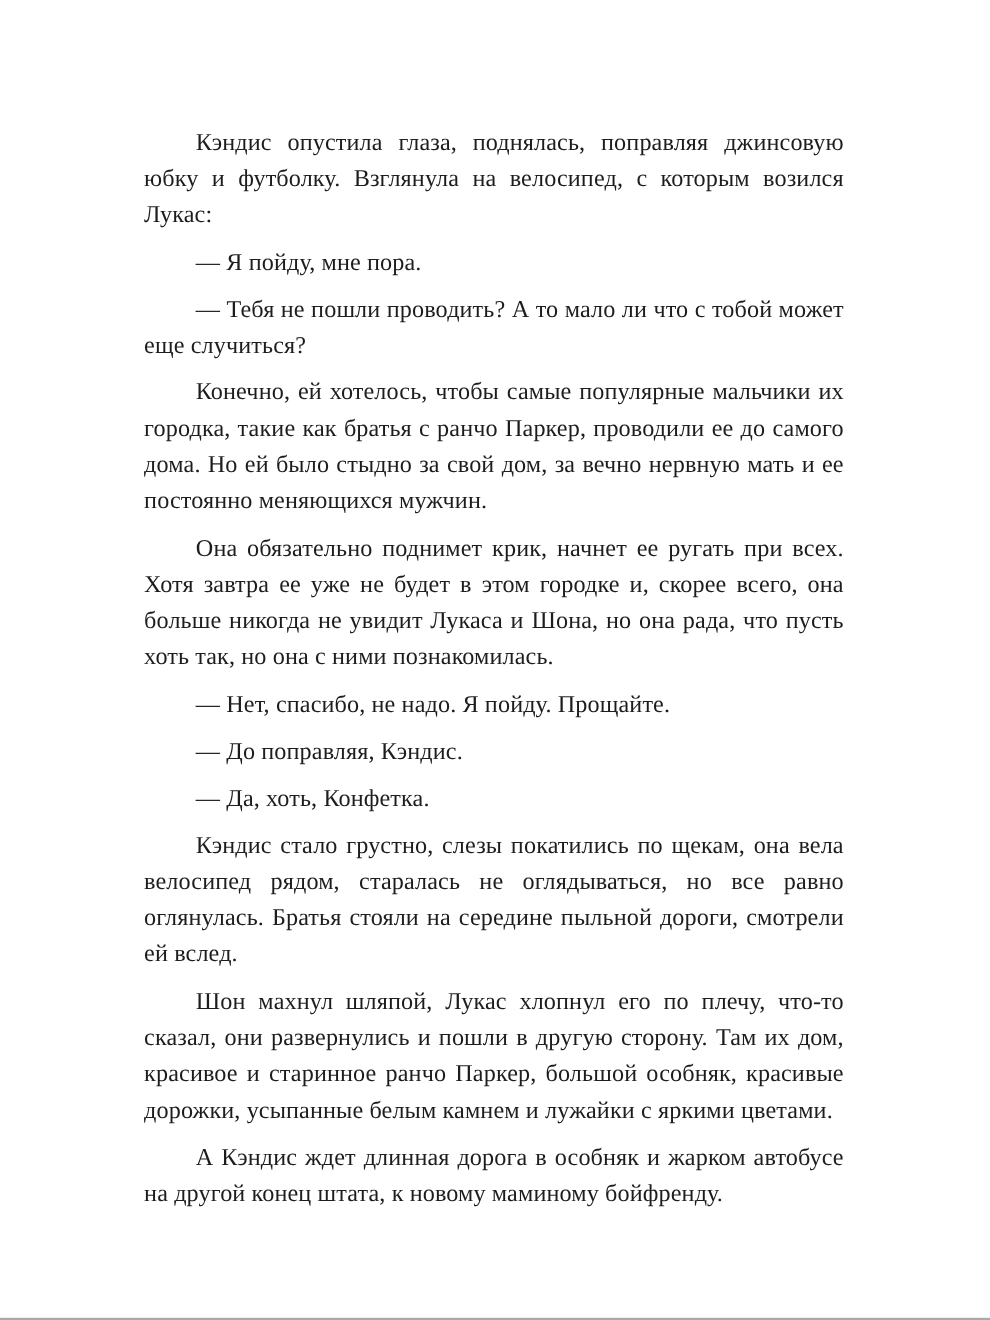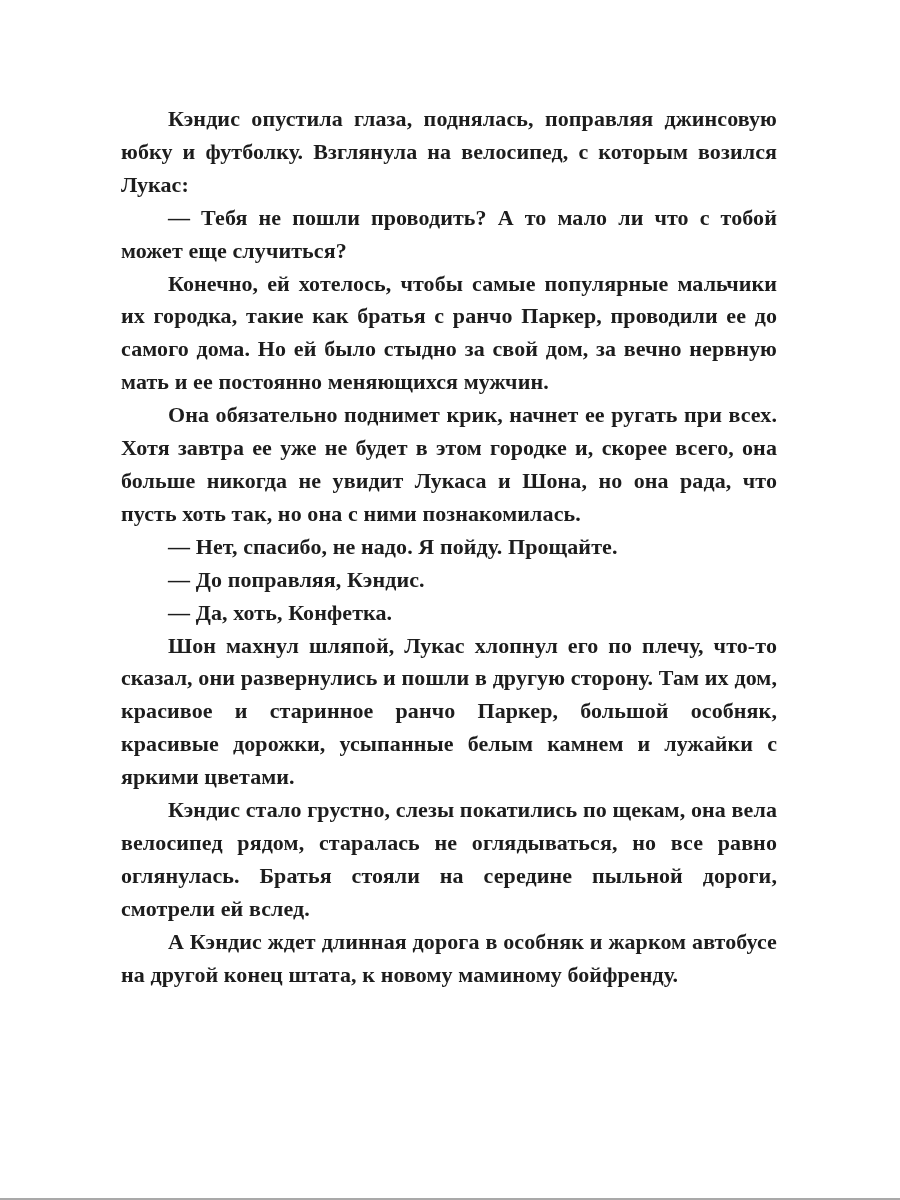--- a/index.html
+++ b/index.html
@@ -20,44 +20,44 @@
     left: 121px;
     top: 103px;
     width: 656px;
     color: #1d1d1d;
     font-size: 22px;
     line-height: 32.9px;
     text-align: justify;
     letter-spacing: 0.1px;
   }
   .text-block p {
-    margin: 0;
+    margin: 10px;
     padding: 0;
     text-indent: 47px;
-    font-weight: bold;
   }
   .bottom-edge {
     position: absolute;
     left: 0;
     bottom: 0;
     width: 100%;
     height: 2px;
     background: #a9a9a9;
   }
 </style>
 </head>
 <body>
 
 <div class="page">
   <div class="text-block">
     <p>Кэндис опустила глаза, поднялась, поправляя джинсовую юбку и футболку. Взглянула на велосипед, с которым возился Лукас:</p>
+    <p>— Я пойду, мне пора.</p>
     <p>— Тебя не пошли проводить? А то мало ли что с тобой может еще случиться?</p>
     <p>Конечно, ей хотелось, чтобы самые популярные мальчики их городка, такие как братья с ранчо Паркер, проводили ее до самого дома. Но ей было стыдно за свой дом, за вечно нервную мать и ее постоянно меняющихся мужчин.</p>
     <p>Она обязательно поднимет крик, начнет ее ругать при всех. Хотя завтра ее уже не будет в этом городке и, скорее всего, она больше никогда не увидит Лукаса и Шона, но она рада, что пусть хоть так, но она с ними познакомилась.</p>
     <p>— Нет, спасибо, не надо. Я пойду. Прощайте.</p>
     <p>— До поправляя, Кэндис.</p>
     <p>— Да, хоть, Конфетка.</p>
+    <p>Кэндис стало грустно, слезы покатились по щекам, она вела велосипед рядом, старалась не оглядываться, но все равно оглянулась. Братья стояли на середине пыльной дороги, смотрели ей вслед.</p>
     <p>Шон махнул шляпой, Лукас хлопнул его по плечу, что-то сказал, они развернулись и пошли в другую сторону. Там их дом, красивое и старинное ранчо Паркер, большой особняк, красивые дорожки, усыпанные белым камнем и лужайки с яркими цветами.</p>
-    <p>Кэндис стало грустно, слезы покатились по щекам, она вела велосипед рядом, старалась не оглядываться, но все равно оглянулась. Братья стояли на середине пыльной дороги, смотрели ей вслед.</p>
     <p>А Кэндис ждет длинная дорога в особняк и жарком автобусе на другой конец штата, к новому маминому бойфренду.</p>
   </div>
   <div class="bottom-edge"></div>
 </div>
 
 </body></html>

